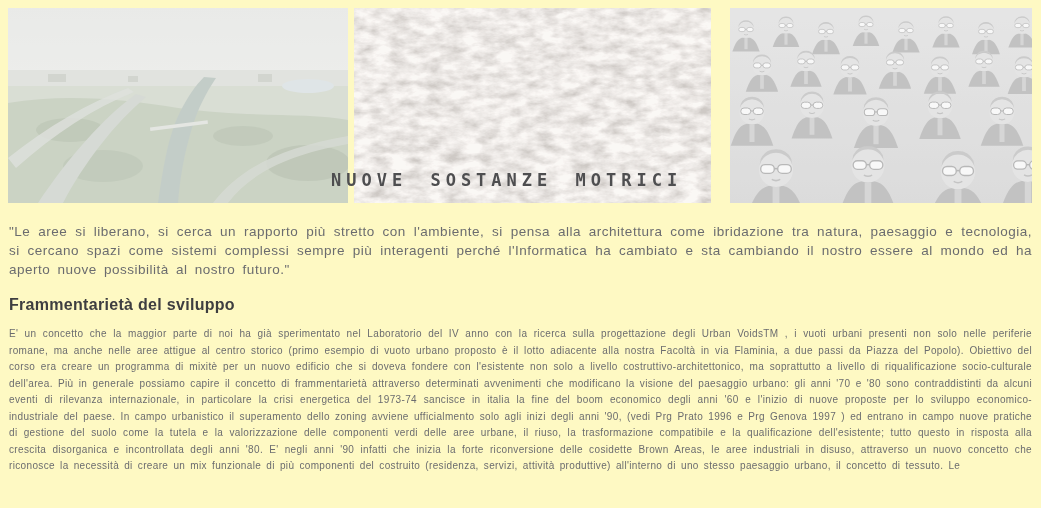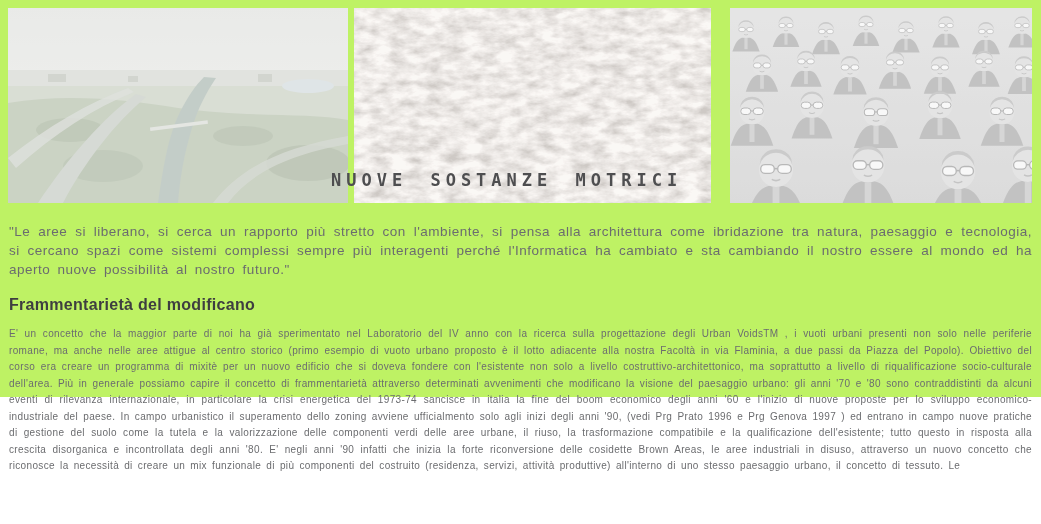--- a/index.html
+++ b/index.html
@@ -1,21 +1,21 @@
 <!DOCTYPE html>
 <html lang="it"><head>
 <meta charset="utf-8">
 <style>
   html,body{margin:0;padding:0;background:#ffffff;}
   body{
     width:1041px;height:524px;overflow:hidden;
     font-family:"Liberation Sans", sans-serif;
     -webkit-font-smoothing:antialiased;
   }
-  .page{position:relative;width:1041px;height:397px;background:#bef264;}
+  .page{position:relative;width:1041px;height:508px;background:#fef9c3;}
 
   
   .header-collage{position:relative;height:211px;}
   .photo{position:absolute;top:8px;height:195px;overflow:hidden;background:#e8e8e6;}
   .photo svg{display:block;width:100%;height:100%;}
   .photo-aerial{left:8px;width:340px;}
   .photo-texture{left:354px;width:357px;}
   .photo-audience{left:730px;width:302px;}
 
   .collage-title{
@@ -147,17 +147,17 @@
         <use href="#pp" transform="translate(298,158) scale(1.6)"></use>
         <rect width="302" height="195" fill="#ffffff" opacity="0.38"></rect>
       </svg>
     </div>
 
     <div class="collage-title">NUOVE SOSTANZE MOTRICI</div>
   </div>
 
   <p class="quote">"Le aree si liberano, si cerca un rapporto più stretto con l'ambiente, si pensa alla architettura come ibridazione tra natura, paesaggio e tecnologia, si cercano spazi come sistemi complessi sempre più interagenti perché l'Informatica ha cambiato e sta cambiando il nostro essere al mondo ed ha aperto nuove possibilità al nostro futuro."</p>
 
-  <h2 class="section-heading">Frammentarietà del modificano</h2>
+  <h2 class="section-heading">Frammentarietà del sviluppo</h2>
 
   <p class="body-text">E' un concetto che la maggior parte di noi ha già sperimentato nel Laboratorio del IV anno con la ricerca sulla progettazione degli Urban VoidsTM , i vuoti urbani presenti non solo nelle periferie romane, ma anche nelle aree attigue al centro storico (primo esempio di vuoto urbano proposto è il lotto adiacente alla nostra Facoltà in via Flaminia, a due passi da Piazza del Popolo). Obiettivo del corso era creare un programma di mixitè per un nuovo edificio che si doveva fondere con l'esistente non solo a livello costruttivo-architettonico, ma soprattutto a livello di riqualificazione socio-culturale dell'area. Più in generale possiamo capire il concetto di frammentarietà attraverso determinati avvenimenti che modificano la visione del paesaggio urbano: gli anni '70 e '80 sono contraddistinti da alcuni eventi di rilevanza internazionale, in particolare la crisi energetica del 1973-74 sancisce in italia la fine del boom economico degli anni '60 e l'inizio di nuove proposte per lo sviluppo economico-industriale del paese. In campo urbanistico il superamento dello zoning avviene ufficialmento solo agli inizi degli anni '90, (vedi Prg Prato 1996 e Prg Genova 1997 ) ed entrano in campo nuove pratiche di gestione del suolo come la tutela e la valorizzazione delle componenti verdi delle aree urbane, il riuso, la trasformazione compatibile e la qualificazione dell'esistente; tutto questo in risposta alla crescita disorganica e incontrollata degli anni '80. E' negli anni '90 infatti che inizia la forte riconversione delle cosidette Brown Areas, le aree industriali in disuso, attraverso un nuovo concetto che riconosce la necessità di creare un mix funzionale di più componenti del costruito (residenza, servizi, attività produttive) all'interno di uno stesso paesaggio urbano, il concetto di tessuto. Le</p>
 
 </div>
 
 </body></html>

